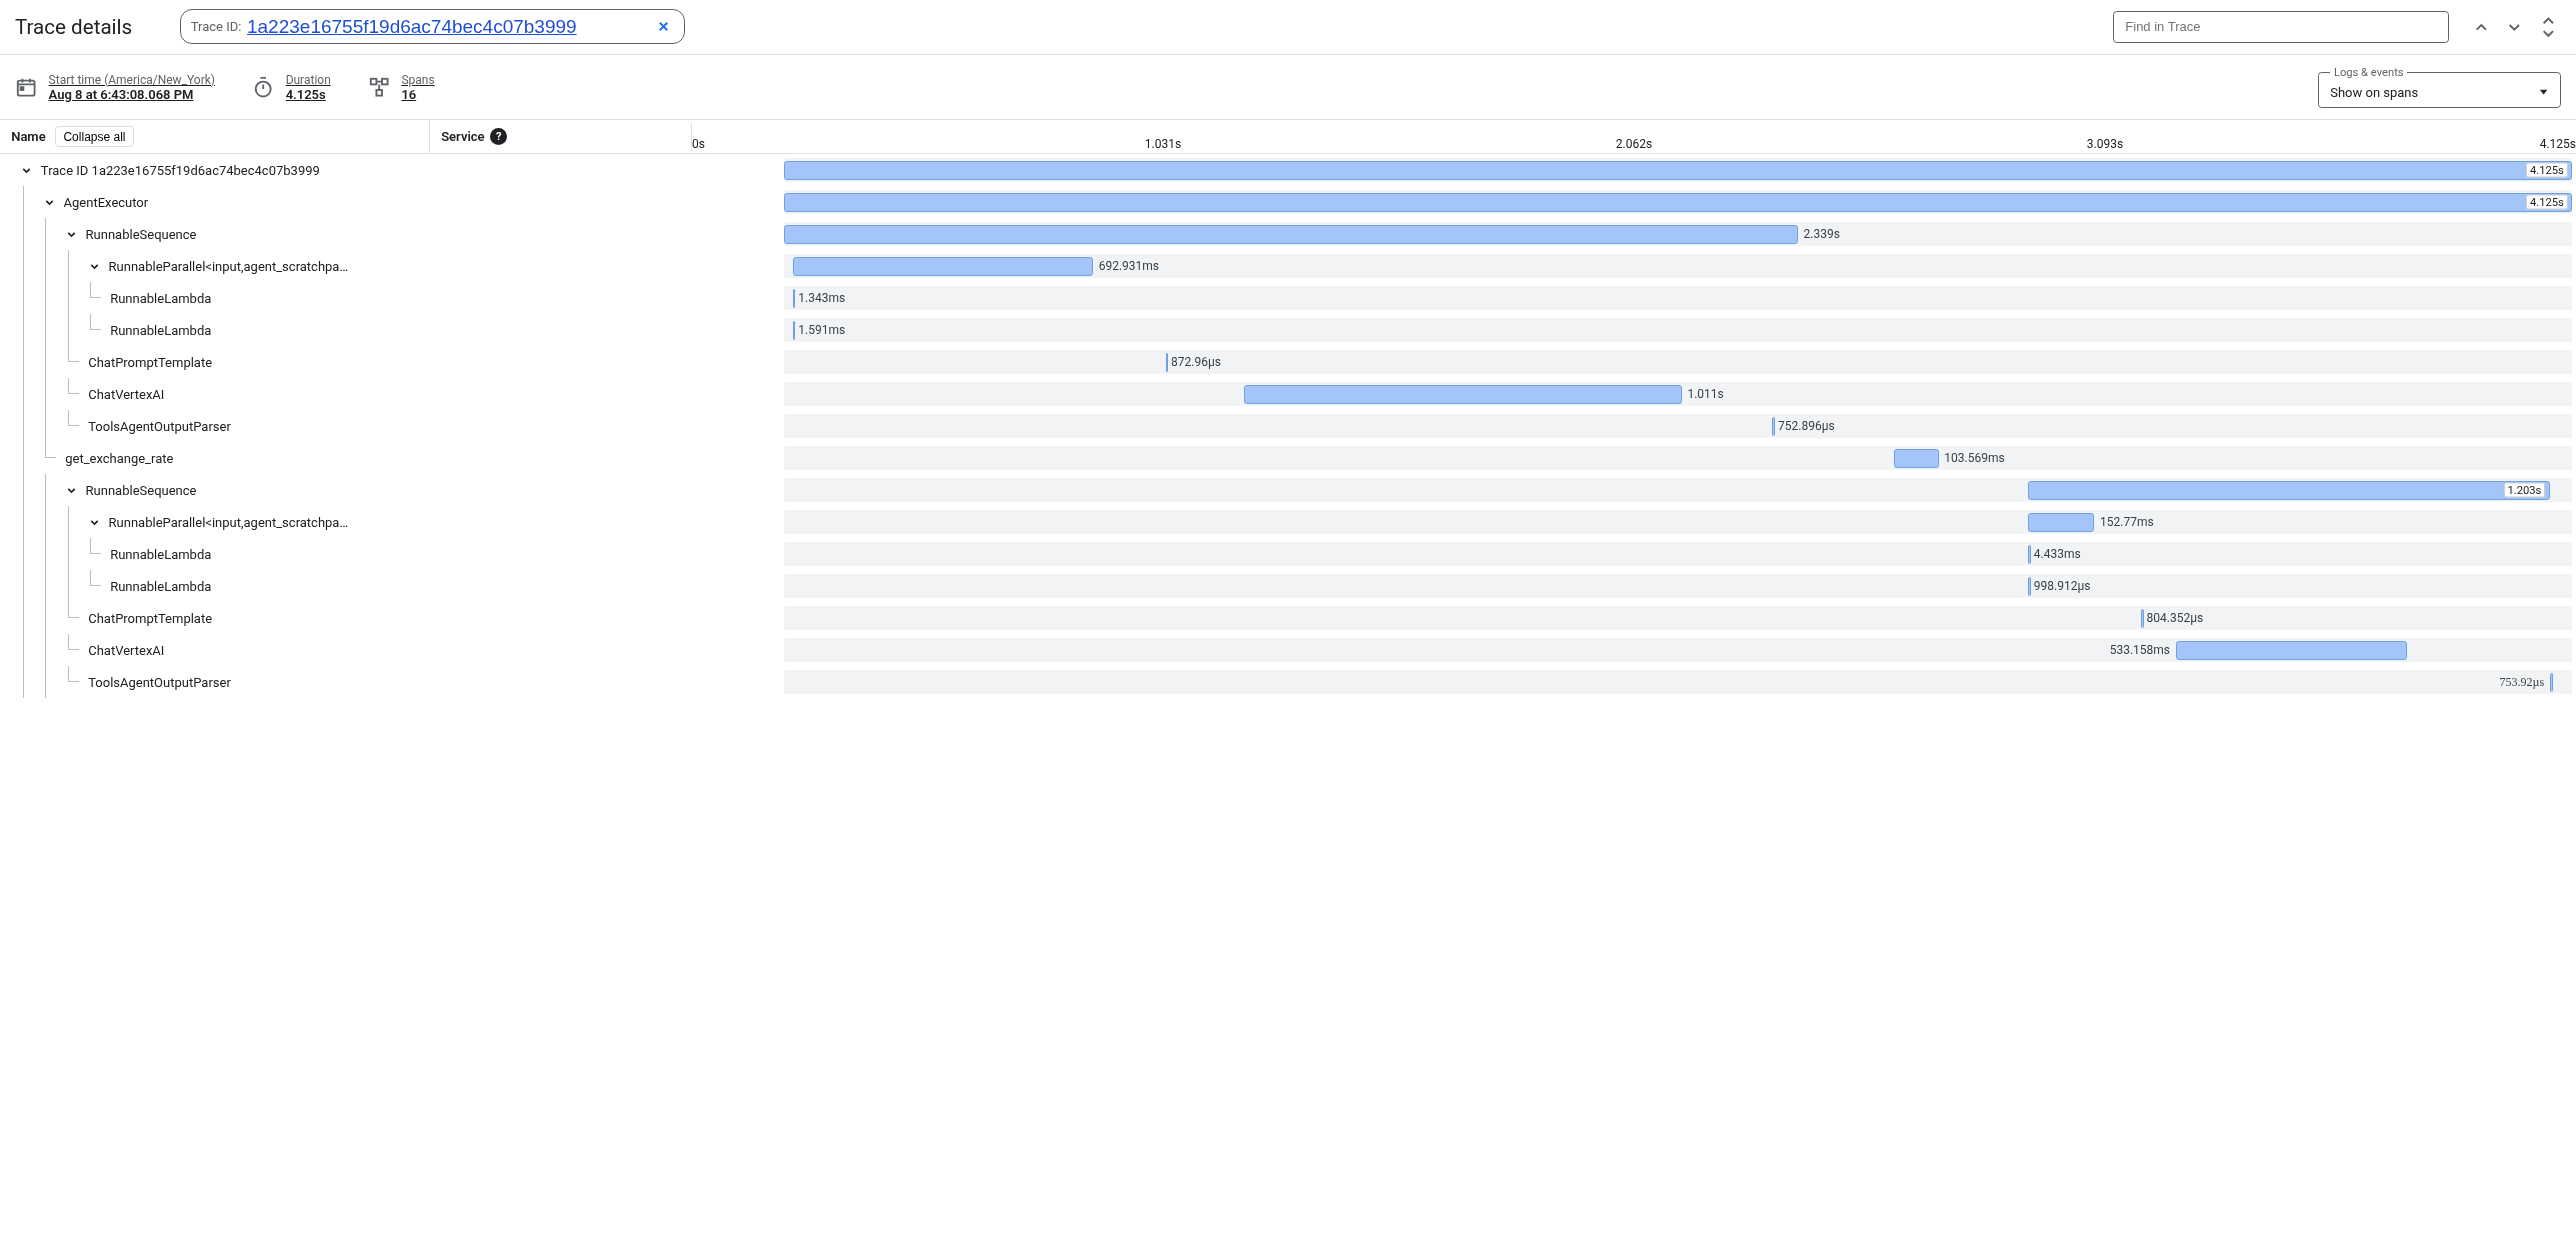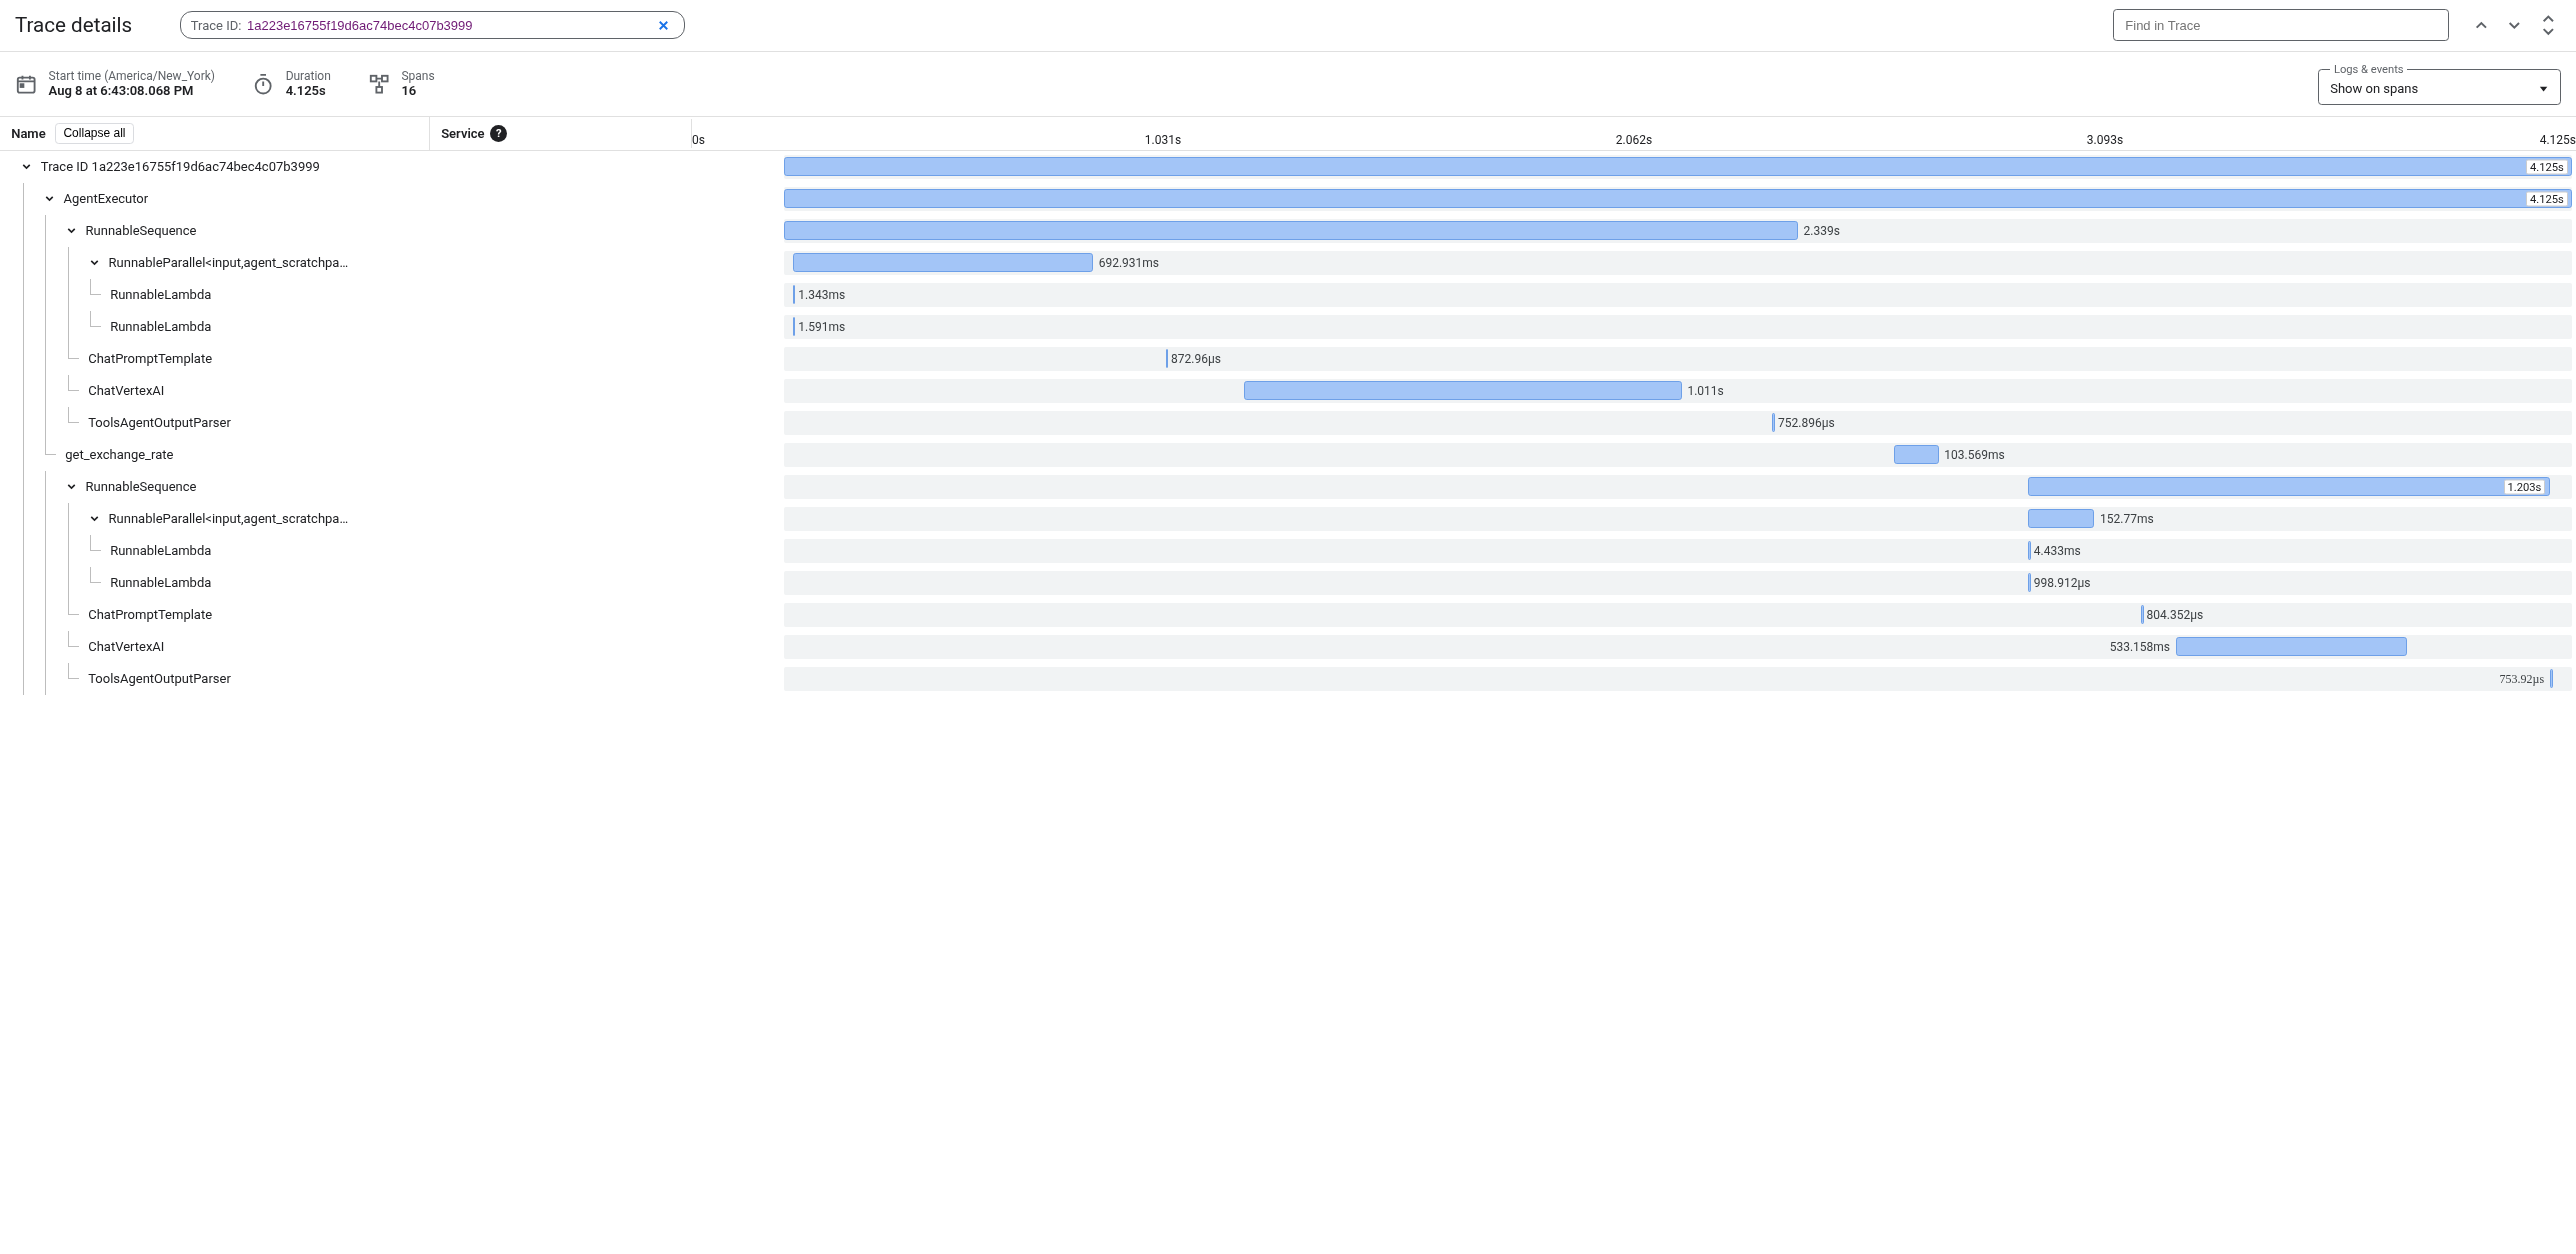--- a/index.html
+++ b/index.html
@@ -3,30 +3,30 @@
 <meta charset="utf-8">
 <style>
   * { box-sizing: border-box; margin: 0; padding: 0; }
   body { font-family: Roboto, "Helvetica Neue", Arial, sans-serif; font-size: 13px; color: #202124; background: #fff; }
   
   
   .header { display: flex; align-items: center; padding: 9.3px 15px; border-bottom: 0.9px solid #e0e0e0; gap: 11.2px; }
   .page-title { font-size: 20.6px; font-weight: 400; color: #202124; margin-right: 37px; }
   .trace-input-wrap { display: flex; align-items: center; border: 0.9px solid #5f6368; border-radius: 12px; padding: 5.6px 9.3px; width: 505px; background: #fff; }
   .trace-input-label { color: #5f6368; margin-right: 5.6px; }
-  .trace-input-value { flex: 1; color: #701a75; border: none; outline: none; font-size: 13px; }
+  .trace-input-value { flex: 1; color: #1d4ed8; border: none; outline: none; font-size: 19px; text-decoration: underline; }
   .clear-btn { color: #1a73e8; font-size: 17px; cursor: pointer; background: none; border: none; padding: 0 3.7px; }
   .spacer { flex: 1; }
   .find-input { border: 0.9px solid #5f6368; border-radius: 3.7px; padding: 7.5px 11.2px; width: 336px; font-size: 13px; color: #701a75; }
   .nav-controls { display: flex; gap: 7.5px; align-items: center; margin-left: 7.5px; }
   .nav-btn { background: none; border: none; cursor: pointer; padding: 3.7px; color: #5f6368; }
 
   
   .meta-bar { display: flex; align-items: center; padding: 11.2px 15px; border-bottom: 0.9px solid #e0e0e0; gap: 37px; }
-  .meta-item { display: flex; align-items: center; gap: 11.2px; }
+  .meta-item { display: flex; align-items: center; gap: 11.2px; text-decoration: underline; }
   .meta-icon { color: #5f6368; }
   .meta-text { display: flex; flex-direction: column; }
   .meta-label { color: #5f6368; font-size: 12px; }
   .meta-value { font-weight: 600; font-size: 13px; color: #202124; }
   .logs-select-wrap { margin-left: auto; position: relative; }
   .logs-fieldset { border: 0.9px solid #5f6368; border-radius: 3.7px; padding: 5.6px 11.2px 7.5px 11.2px; min-width: 243px; }
   .logs-legend { font-size: 11.2px; color: #5f6368; padding: 0 3.7px; }
   .logs-select { display: flex; justify-content: space-between; align-items: center; cursor: pointer; }
 
   

